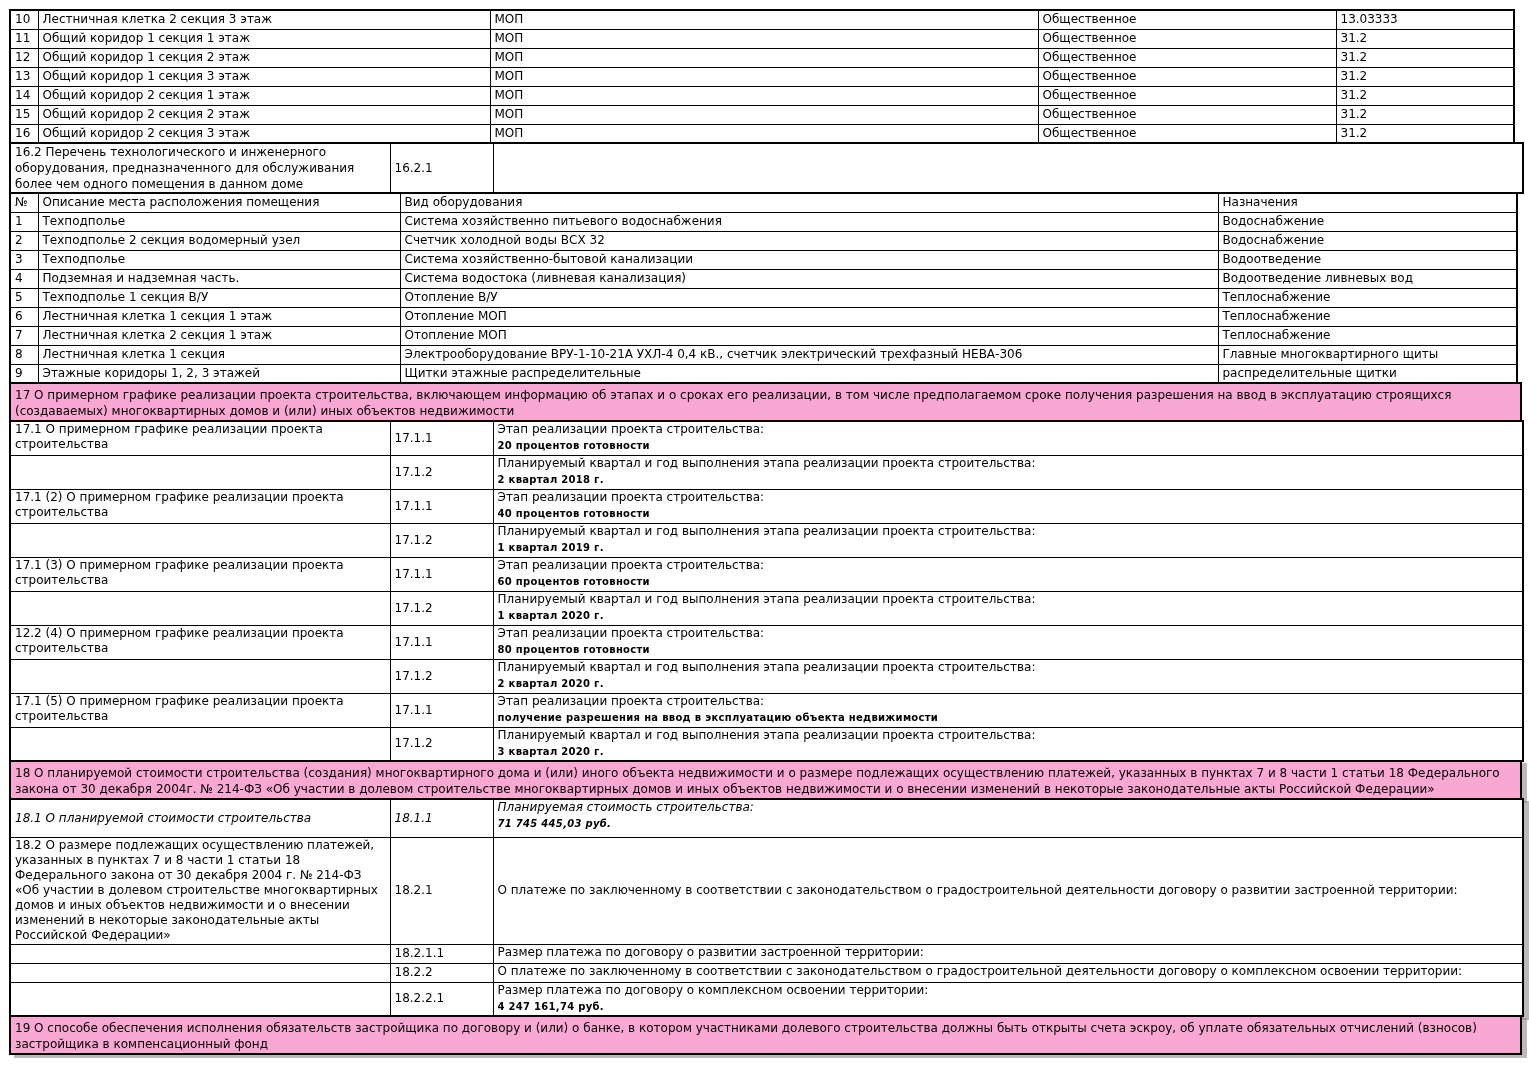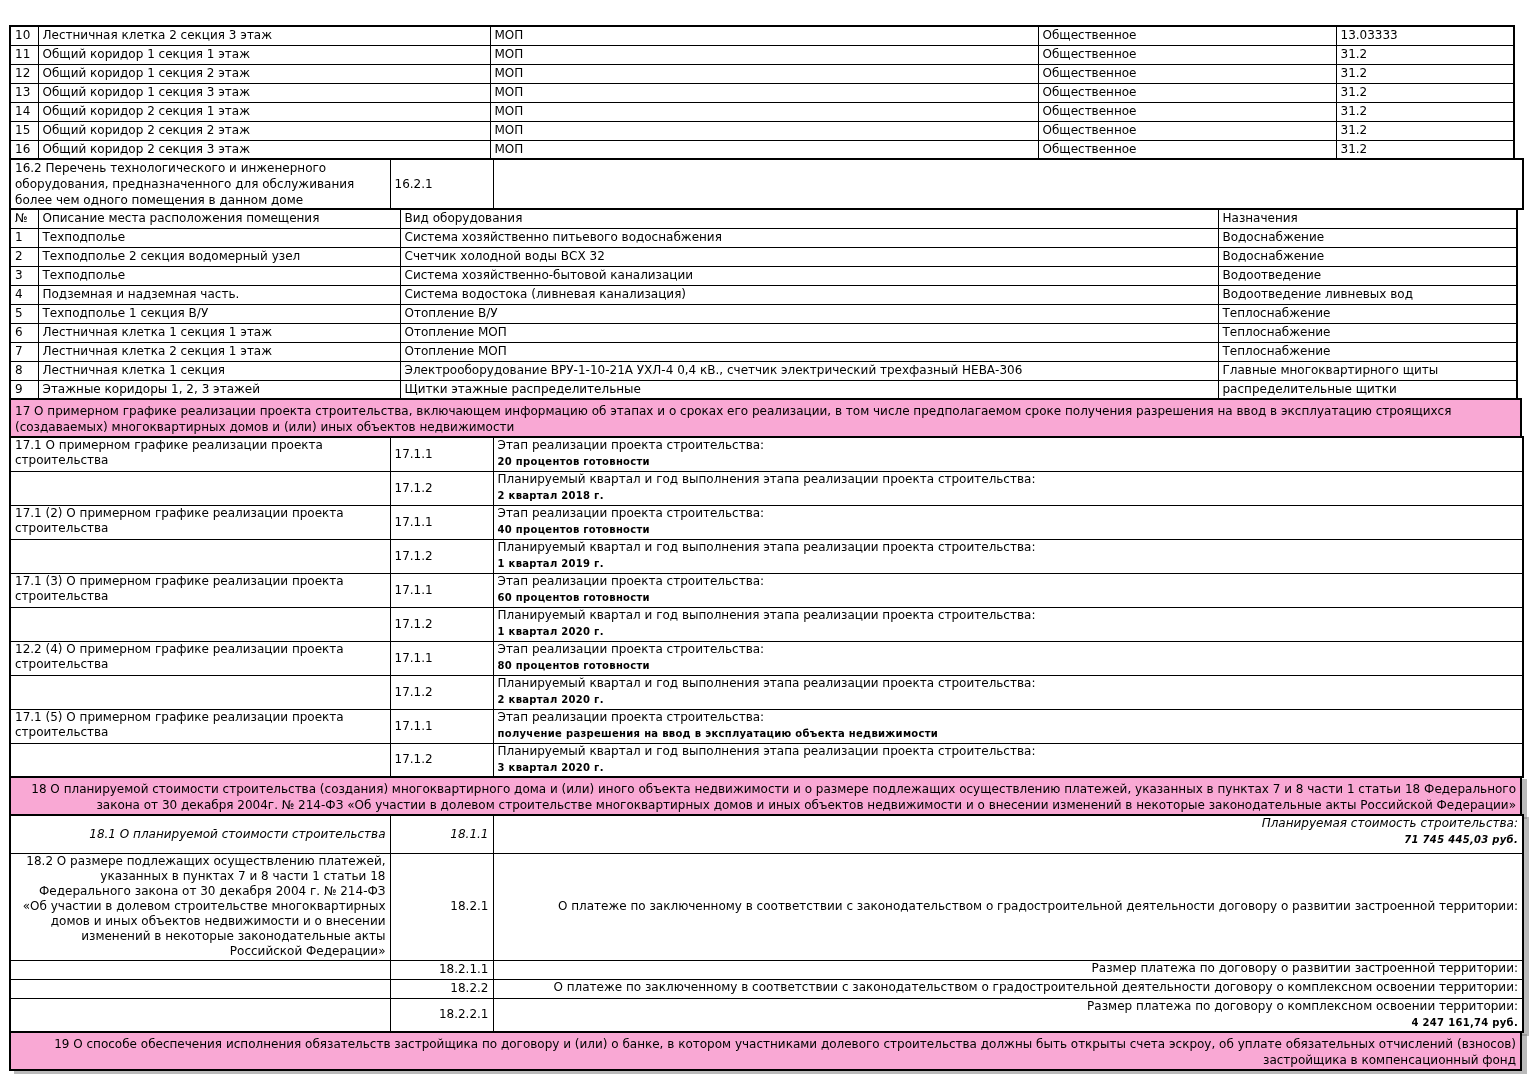--- a/index.html
+++ b/index.html
@@ -1,38 +1,38 @@
 <!DOCTYPE html>
 <html><head>
 <meta charset="utf-8">
 <style>
   html,body{margin:0;padding:0;background:#ffffff;}
   body{width:1529px;height:1080px;overflow:hidden;font-family:"DejaVu Sans",sans-serif;color:#000;}
   .page{position:absolute;left:9px;top:9px;font-size:12px;line-height:15px;}
   table{border-collapse:collapse;table-layout:fixed;border:2px solid #000;background:#fff;}
   td{border:1px solid #000;padding:0 4px;vertical-align:middle;overflow:hidden;}
   .sect+.sect{margin-top:-2px;}
-  .t-a{width:1504px;margin-top:16px;}
+  .t-a{width:1504px;}
   .t-b{width:1513px;}
   .t-c{width:1507px;}
   .t-d{width:1513px;}
   .hdr{box-sizing:border-box;width:1513px;border:2px solid #000;padding:3px 4px 1px 4px;line-height:16px;background:#f9a8d4;}
   .h19{height:19px;}
   .h34{height:34px;}
   .h35{height:23px;}
   .h38{height:38px;font-style:italic;}
   .h53{height:38px;}
   .h107{height:107px;}
   .lbl{vertical-align:top;line-height:15px;}
   .lbl3{line-height:16px;}
   .code{vertical-align:middle;}
   .val{vertical-align:top;line-height:15px;}
   .valmid{vertical-align:middle;}
   .b{font-weight:bold;letter-spacing:0.3px;font-size:10px;line-height:17px;}
-  .shadow{box-shadow:5px 3px 0 rgba(130,130,130,0.55);text-align:right;}
+  .shadow{box-shadow:5px 3px 0 rgba(130,130,130,0.55);}
 </style>
 </head>
 <body>
 
 <div class="page">
 
   <table class="sect t-a">
     <colgroup>
         <col style="width:28px">
         <col style="width:452px">

